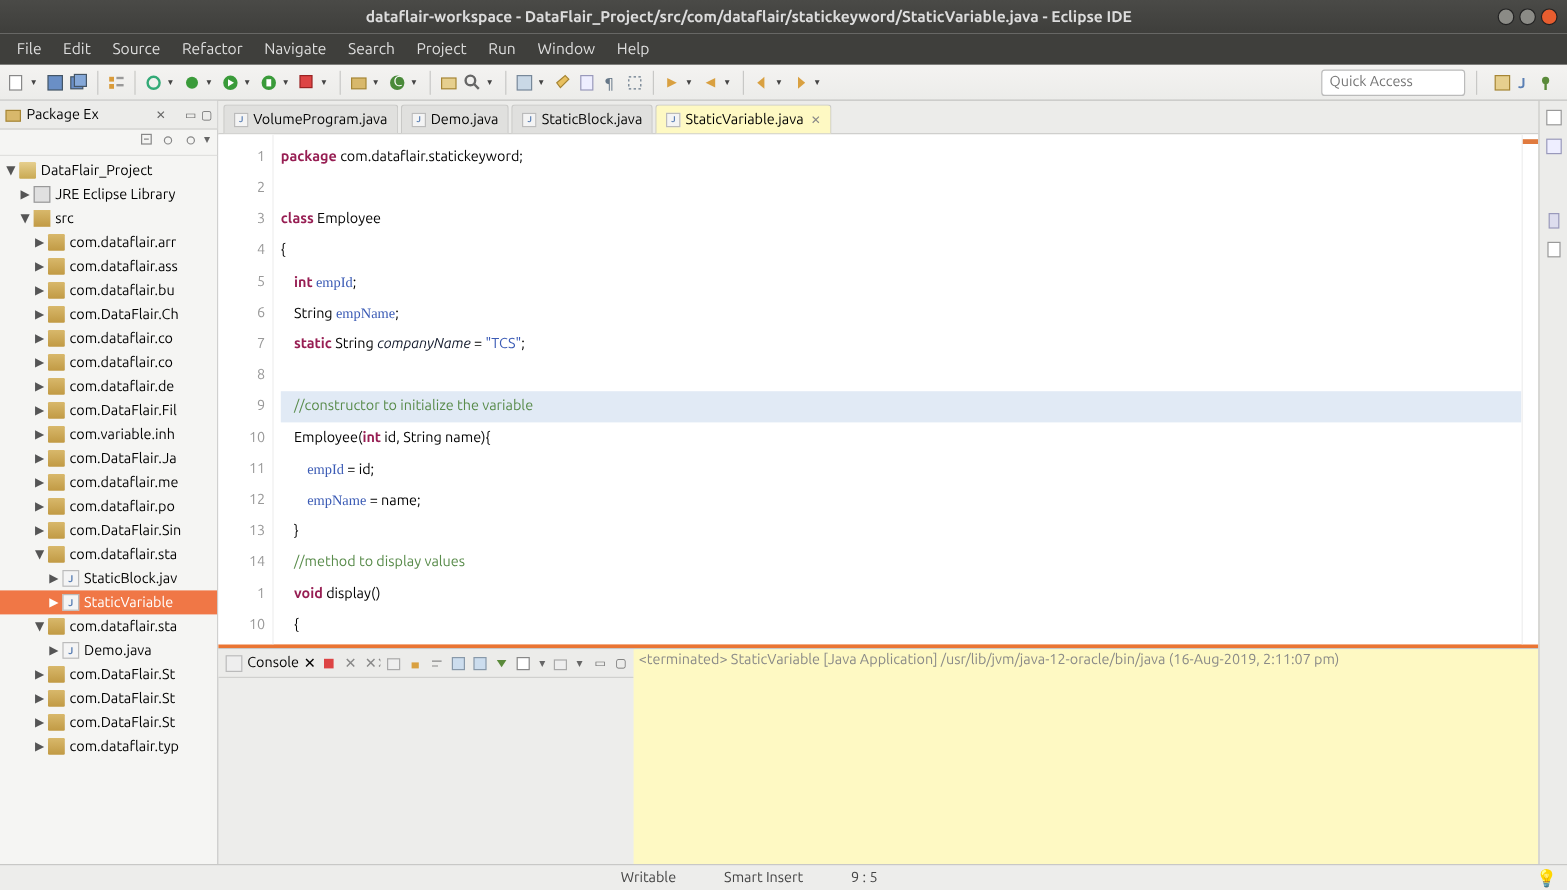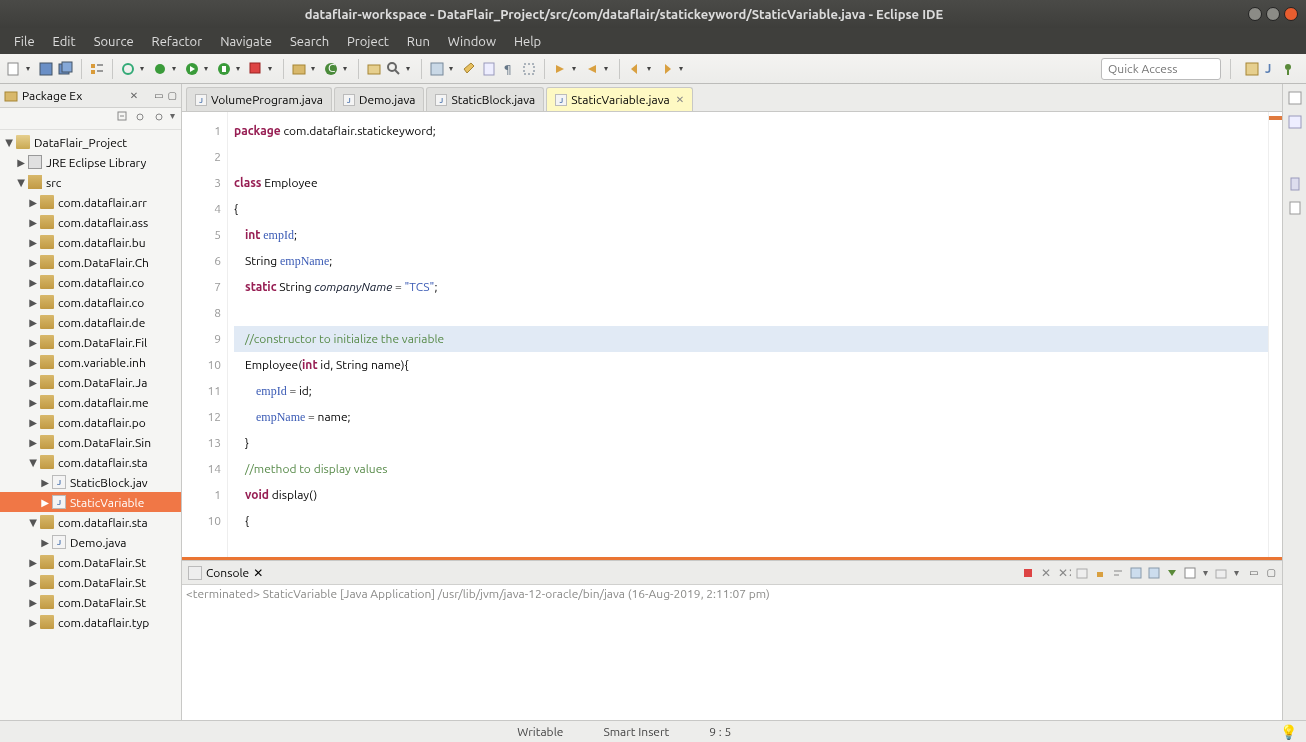--- a/index.html
+++ b/index.html
@@ -51,27 +51,27 @@
   .code{flex:1; padding:6px 0 0 6px; font-family:"DejaVu Sans Mono",monospace;font-size:18px; line-height:26px; white-space:pre; overflow:hidden;}
   .code .kw{color:#971e53; font-weight:bold;}
   .code .fld{color:#3b5bb5;font-family:Liberation Serif, serif;}
   .code .sfld{color:#0f172a; font-style:italic;}
   .code .str{color:#3b5bb5;}
   .code .cmt{color:#588b4a;}
   .code .line{display:block;height:26px;}
   .code .hl{background:#e1eaf5;}
   .ovr{width:14px;background:#fff;border-left:1px solid #eee;}
   .ovr .om{height:4px;background:#e07a3e;margin-top:4px;}
-  .console-panel{height:160px; display:flex; flex-direction:column; border-top:1px solid #c8c8c6;}
+  .console-panel{height:180px; display:flex; flex-direction:row; border-top:1px solid #c8c8c6;}
   .chead{height:24px;background:#ececea;border-bottom:1px solid #d0d0ce;display:flex;align-items:center;padding:0 6px;gap:4px;}
   .chead .cico{width:14px;height:14px;background:#eee;border:1px solid #bbb;}
   .chead .clabel{font-size:12px;}
   .chead-tools{margin-left:auto;display:flex;gap:4px;align-items:center;}
   .cht{width:14px;height:14px;}
-  .cterm{background:#ffffff;flex:1;padding:2px 4px;font-size:12px;}
+  .cterm{background:#fef9c3;flex:1;padding:2px 4px;font-size:12px;}
   .cterm .term{color:#8a8a88;}
   .cterm .out{font-family:"DejaVu Sans Mono",monospace;font-size:16px;line-height:22px;white-space:pre;color:#222;}
   .right-trim{width:24px;background:#ececea;border-left:1px solid #c8c8c6;display:flex;flex-direction:column;align-items:center;padding-top:6px;gap:8px;}
   .rt{width:16px;height:16px;}
   .status{height:22px;background:#ededeb;border-top:1px solid #c8c8c6;display:flex;align-items:center;font-size:12px;color:#444;padding:0 8px;gap:40px;}
   .status .sp{flex:1;}
   .status .hint{margin-left:auto;color:#bbb;font-size:14px;}
   svg{display:block;}
 </style>
 </head>

